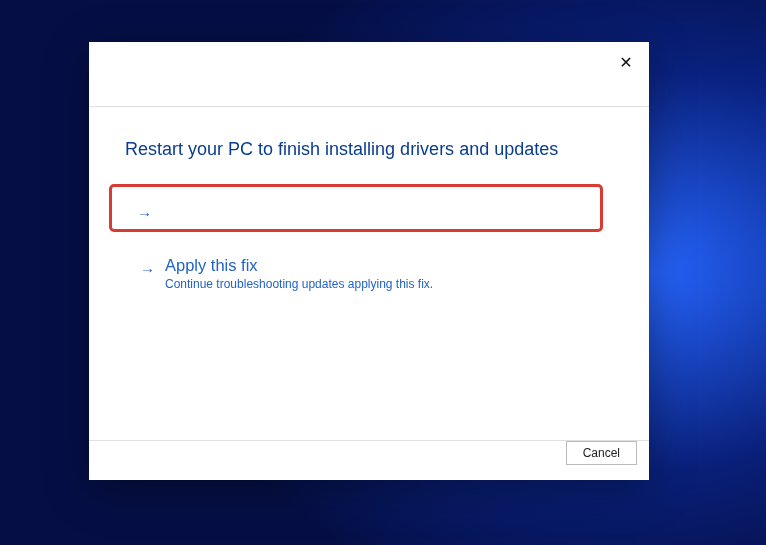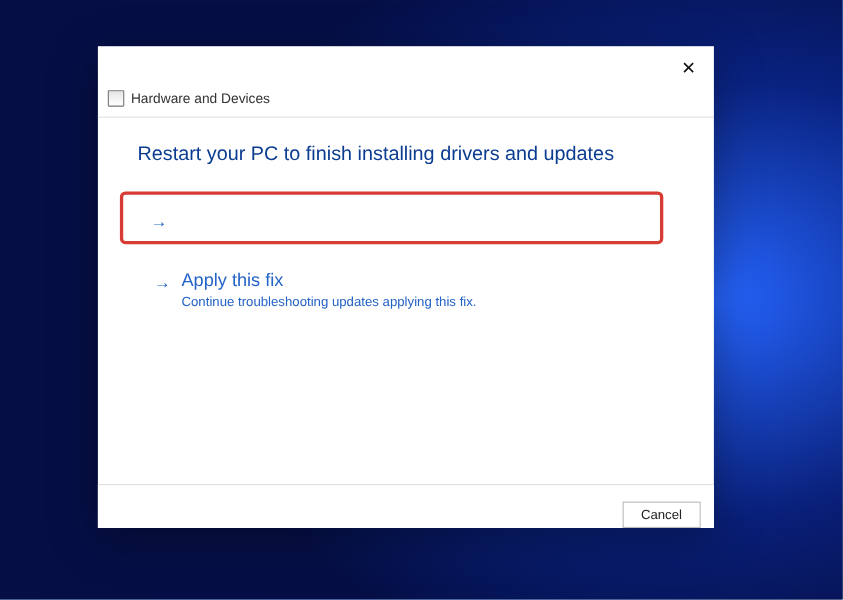--- a/index.html
+++ b/index.html
@@ -70,21 +70,21 @@
       background: linear-gradient(180deg, #e5e5e5 0%, #fff 100%);
     }
     .dlg-body {
       flex: 1;
       padding: 20px 36px 0 36px;
     }
     .heading {
       color: #0a3c90;
       font-size: 18px;
       font-weight: 400;
-      margin: 2px 0 24px 0;
+      margin: 12px 0 24px 0;
     }
     .option {
       display: flex;
       align-items: flex-start;
       gap: 10px;
       padding: 10px 0 6px 28px;
       cursor: pointer;
       margin-left: -13px;
     }
     .option.apply {
@@ -108,21 +108,21 @@
     .opt-text .sub {
       color: #2362c7;
       font-size: 12px;
       margin-top: 2px;
     }
     .dlg-footer {
       height: 40px;
       border-top: 1px solid #e0e0e0;
       display: flex;
       justify-content: flex-end;
-      align-items: flex-end;
+      align-items: flex-start;
       padding-right: 12px;
       background: #fff;
     }
     .cancel-btn {
       background: #fff;
       border: 1px solid #bbb;
       color: #222;
       font-size: 12px;
       font-family: inherit;
       padding: 4px 16px;
@@ -133,24 +133,20 @@
 <body>
 
 <div class="bg"></div>
 
 <div class="dialog">
 
   <div class="dlg-header">
     <button class="close-btn">
       <span>✕</span>
     </button>
-    <div class="title-row">
-      <span class="title-icon"></span>
-      <span>Hardware and Devices</span>
-    </div>
   </div>
 
   <div class="dlg-body">
     <div class="heading">Restart your PC to finish installing drivers and updates</div>
 
     <div class="option apply">
       <span class="arrow">→</span>
     </div>
 
     <div class="option">

